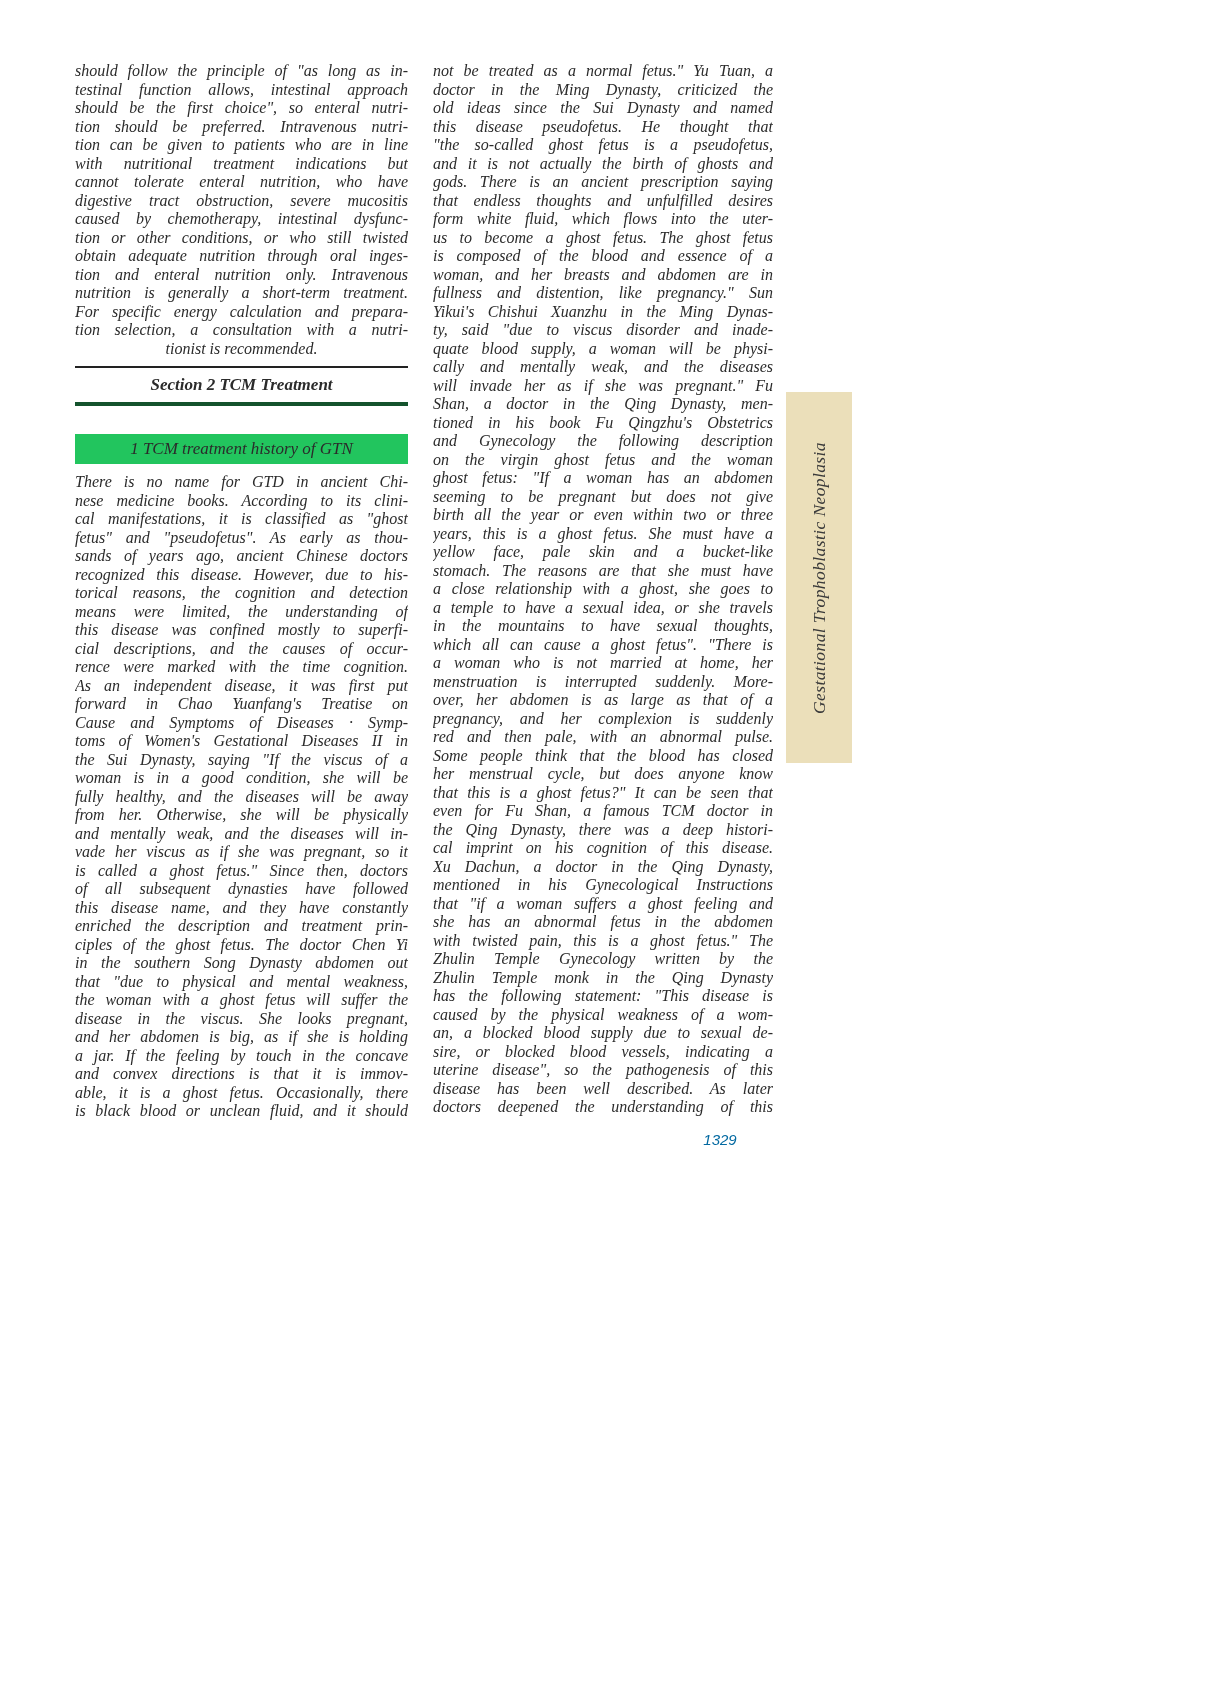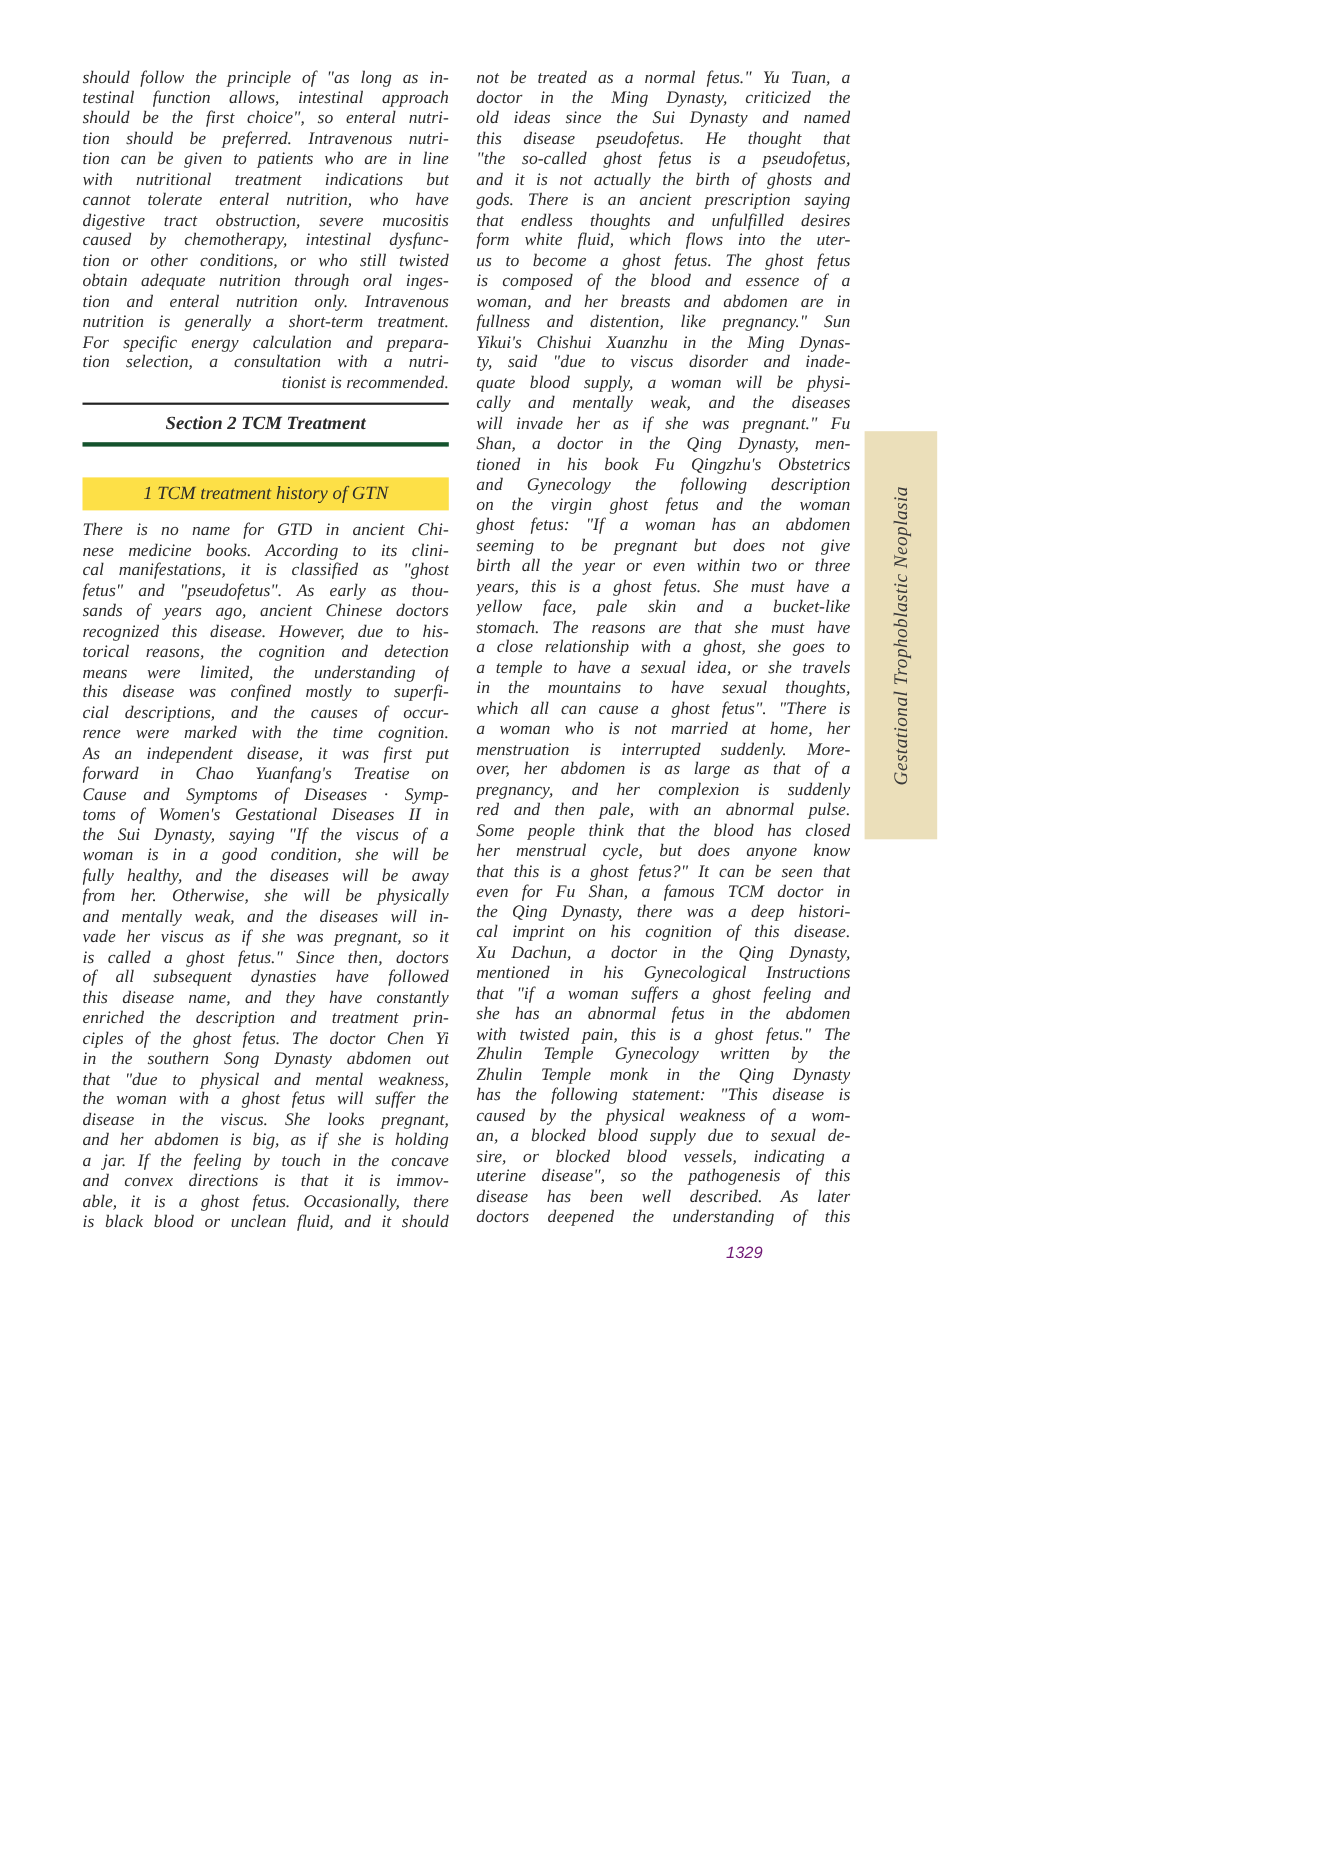--- a/index.html
+++ b/index.html
@@ -30,21 +30,21 @@
   .col-right { left: 433px; width: 340px; }
 
   .tline {
     text-align: justify;
     text-align-last: justify;
     white-space: normal;
     overflow: hidden;
     height: 18.5px;
   }
   .tline-last {
-    text-align: right;
+    text-align: center;
     height: 18.5px;
   }
 
   .section-heading {
     margin-top: 8px;
     border-top: 2px solid #222222;
     border-bottom: 4px solid #14532d;
     padding: 7px 0 8px 0;
     text-align: center;
     font-weight: bold;
@@ -80,24 +80,24 @@
     font-size: 17.5px;
     color: #3a3a3a;
     letter-spacing: 0.4px;
   }
 
   .page-number {
     position: absolute;
     left: 660px;
     top: 1131px;
     width: 120px;
-    text-align: left;
+    text-align: center;
     font-family: "Liberation Sans", "DejaVu Sans", sans-serif;
     font-size: 15px;
-    color: #701a75;
+    color: #0369a1;
   }
 </style>
 </head>
 <body>
 
 <div class="page">
 
   <div class="column col-left">
     <div>
         <div class="tline">should follow the principle of "as long as in-</div>
@@ -113,21 +113,21 @@
         <div class="tline">obtain adequate nutrition through oral inges-</div>
         <div class="tline">tion and enteral nutrition only. Intravenous</div>
         <div class="tline">nutrition is generally a short-term treatment.</div>
         <div class="tline">For specific energy calculation and prepara-</div>
         <div class="tline">tion selection, a consultation with a nutri-</div>
       </div>
     <div class="tline-last">tionist is recommended.</div>
 
     <div class="section-heading">Section 2 TCM Treatment</div>
 
-    <div class="box-heading" style="background: #fde047;">1 TCM treatment history of GTN</div>
+    <div class="box-heading" style="background: #22c55e;">1 TCM treatment history of GTN</div>
 
     <div class="para2">
         <div class="tline">There is no name for GTD in ancient Chi-</div>
         <div class="tline">nese medicine books. According to its clini-</div>
         <div class="tline">cal manifestations, it is classified as "ghost</div>
         <div class="tline">fetus" and "pseudofetus". As early as thou-</div>
         <div class="tline">sands of years ago, ancient Chinese doctors</div>
         <div class="tline">recognized this disease. However, due to his-</div>
         <div class="tline">torical reasons, the cognition and detection</div>
         <div class="tline">means were limited, the understanding of</div>

